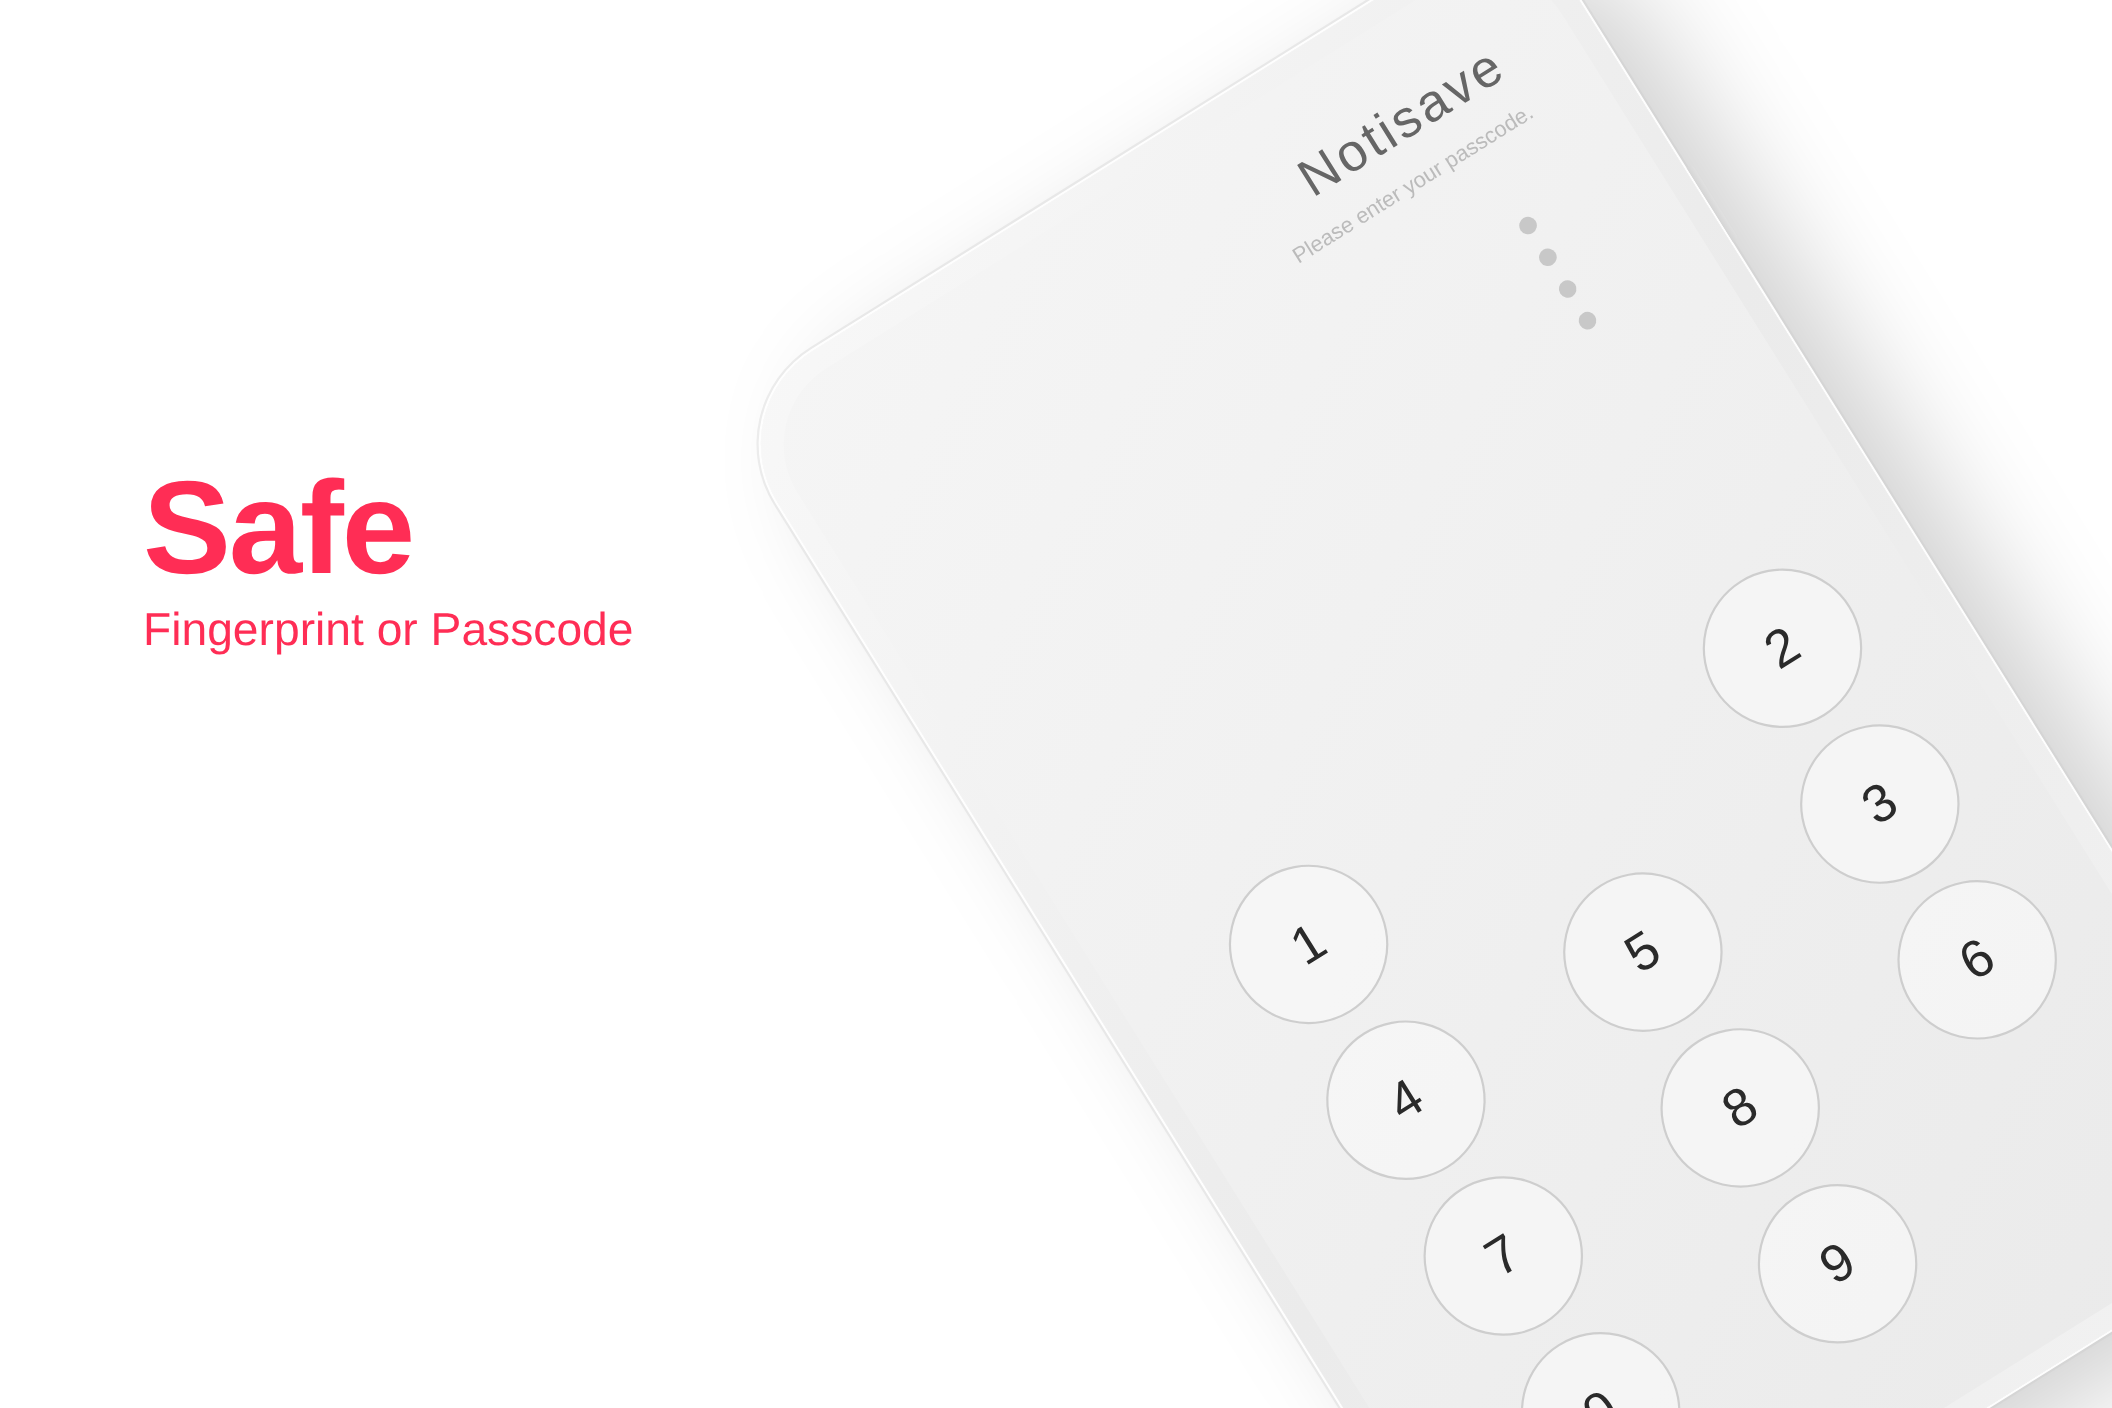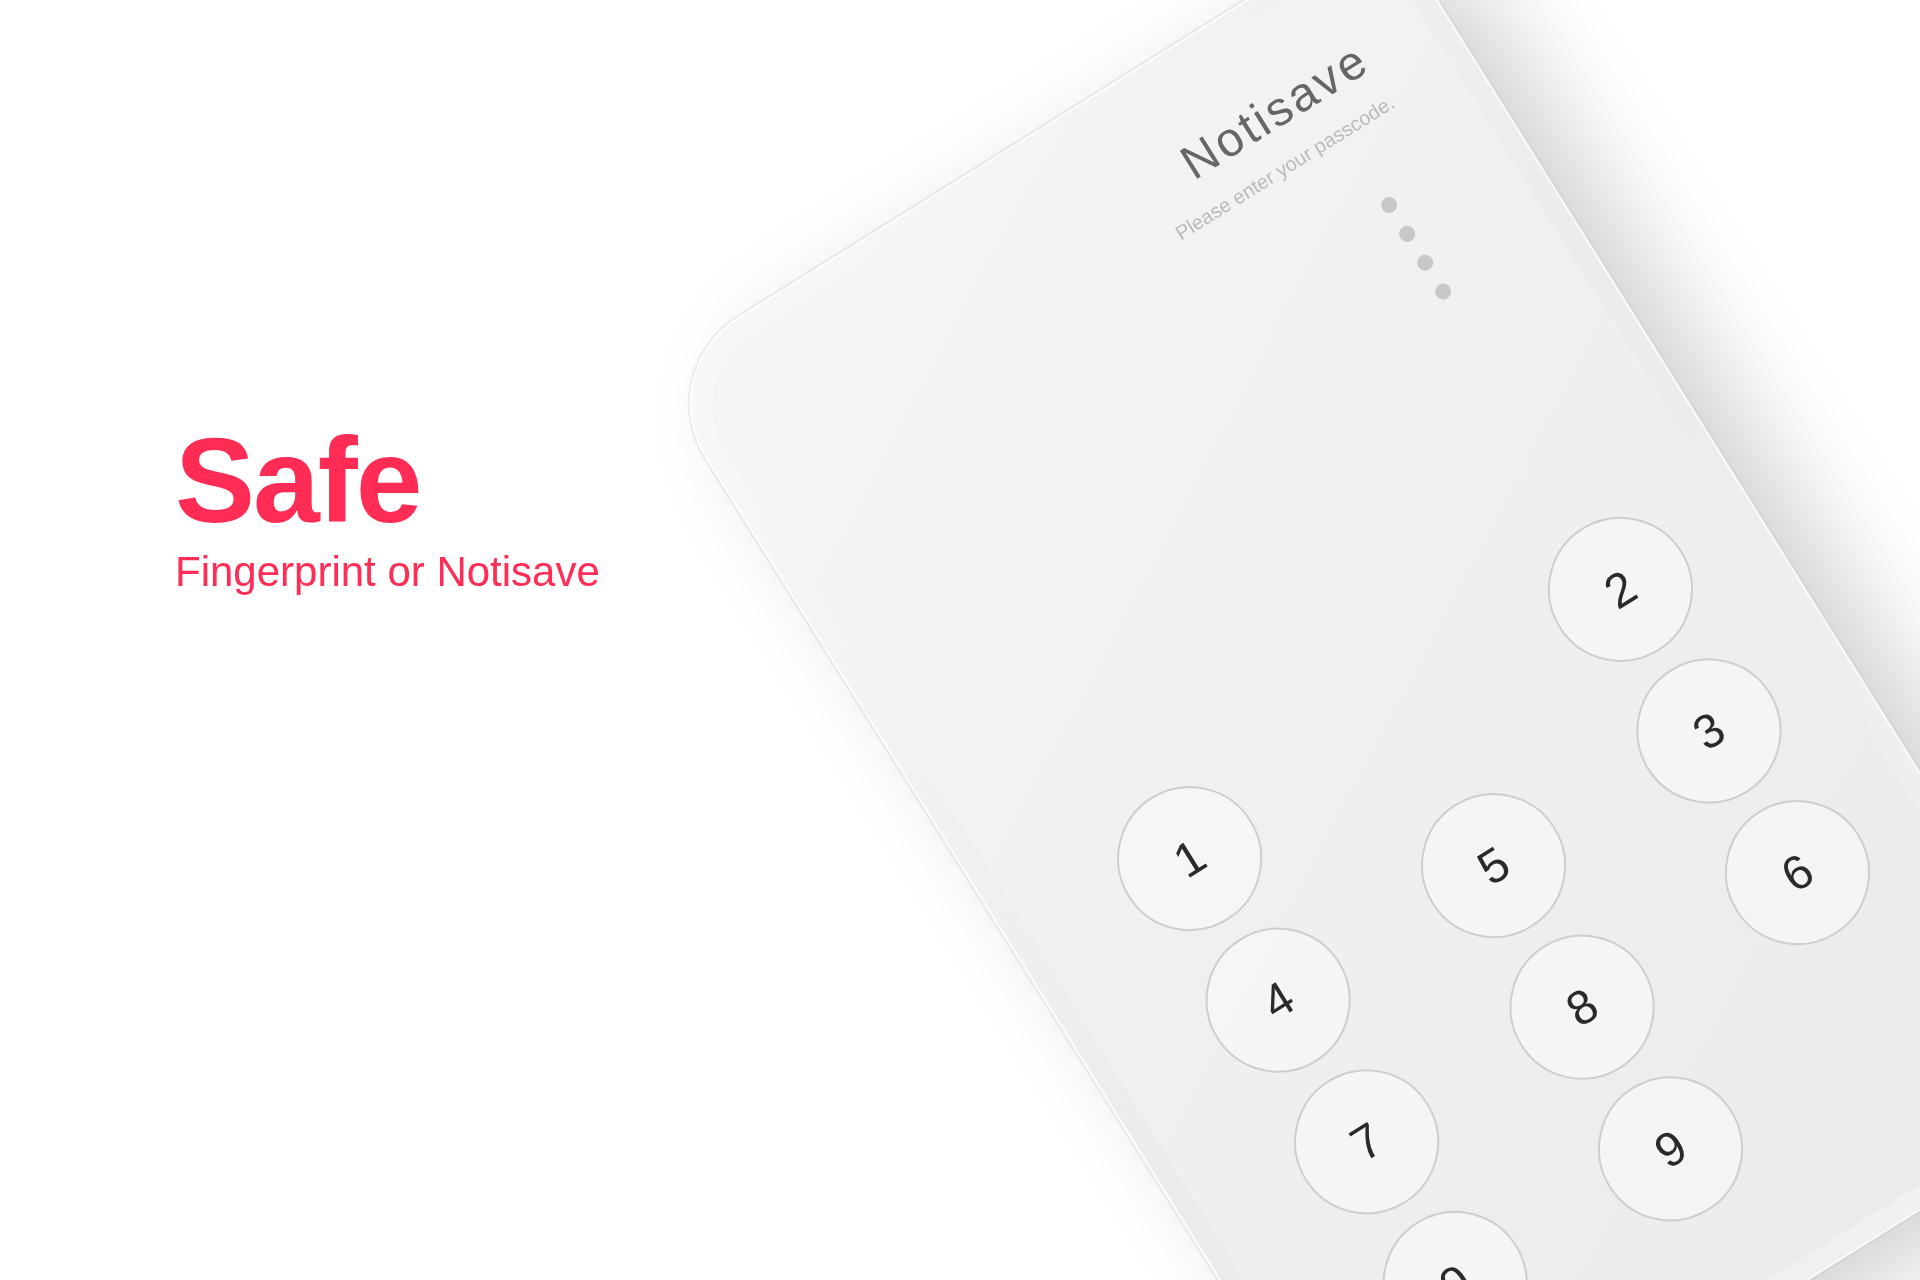--- a/index.html
+++ b/index.html
@@ -12,21 +12,20 @@
       font-family: -apple-system, BlinkMacSystemFont, 'Helvetica Neue', sans-serif;
       position: relative;
     }
 
     
     .left-content {
       position: absolute;
       left: 130px;
       top: 420px;
       z-index: 10;
-      margin-left: 45px;
     }
 
     .safe-title {
       font-size: 120px;
       font-weight: 700;
       color: #ff2d55;
       line-height: 1;
       letter-spacing: -2px;
     }
 
@@ -159,21 +158,21 @@
       height: 80px;
       background: linear-gradient(to right, #d5d5d5, #e0e0e0);
       border-radius: 0 4px 4px 0;
     }
   </style>
 </head>
 <body>
 
 <div class="left-content">
   <div class="safe-title">Safe</div>
-  <div class="safe-subtitle">Fingerprint or Notisave</div>
+  <div class="safe-subtitle">Fingerprint or Passcode</div>
 </div>
 
 <div class="scene">
   <div class="phone-card">
     <div class="side-btn"></div>
     <div class="phone-inner">
 
       <div class="notisave-title">Notisave</div>
 
       <div class="enter-passcode-text">Please enter your passcode.</div>

